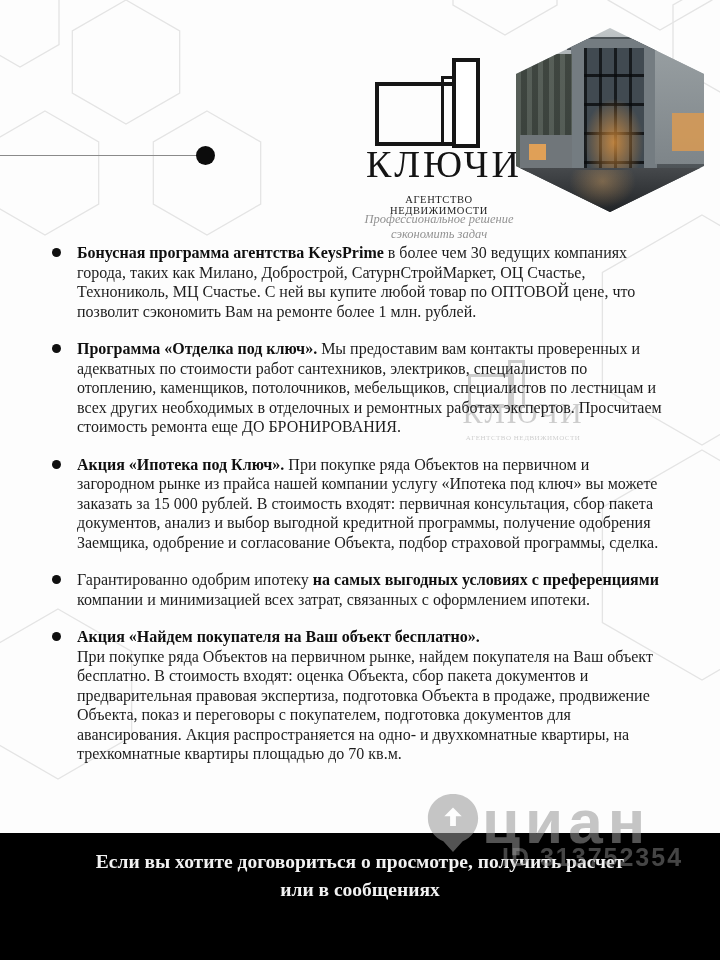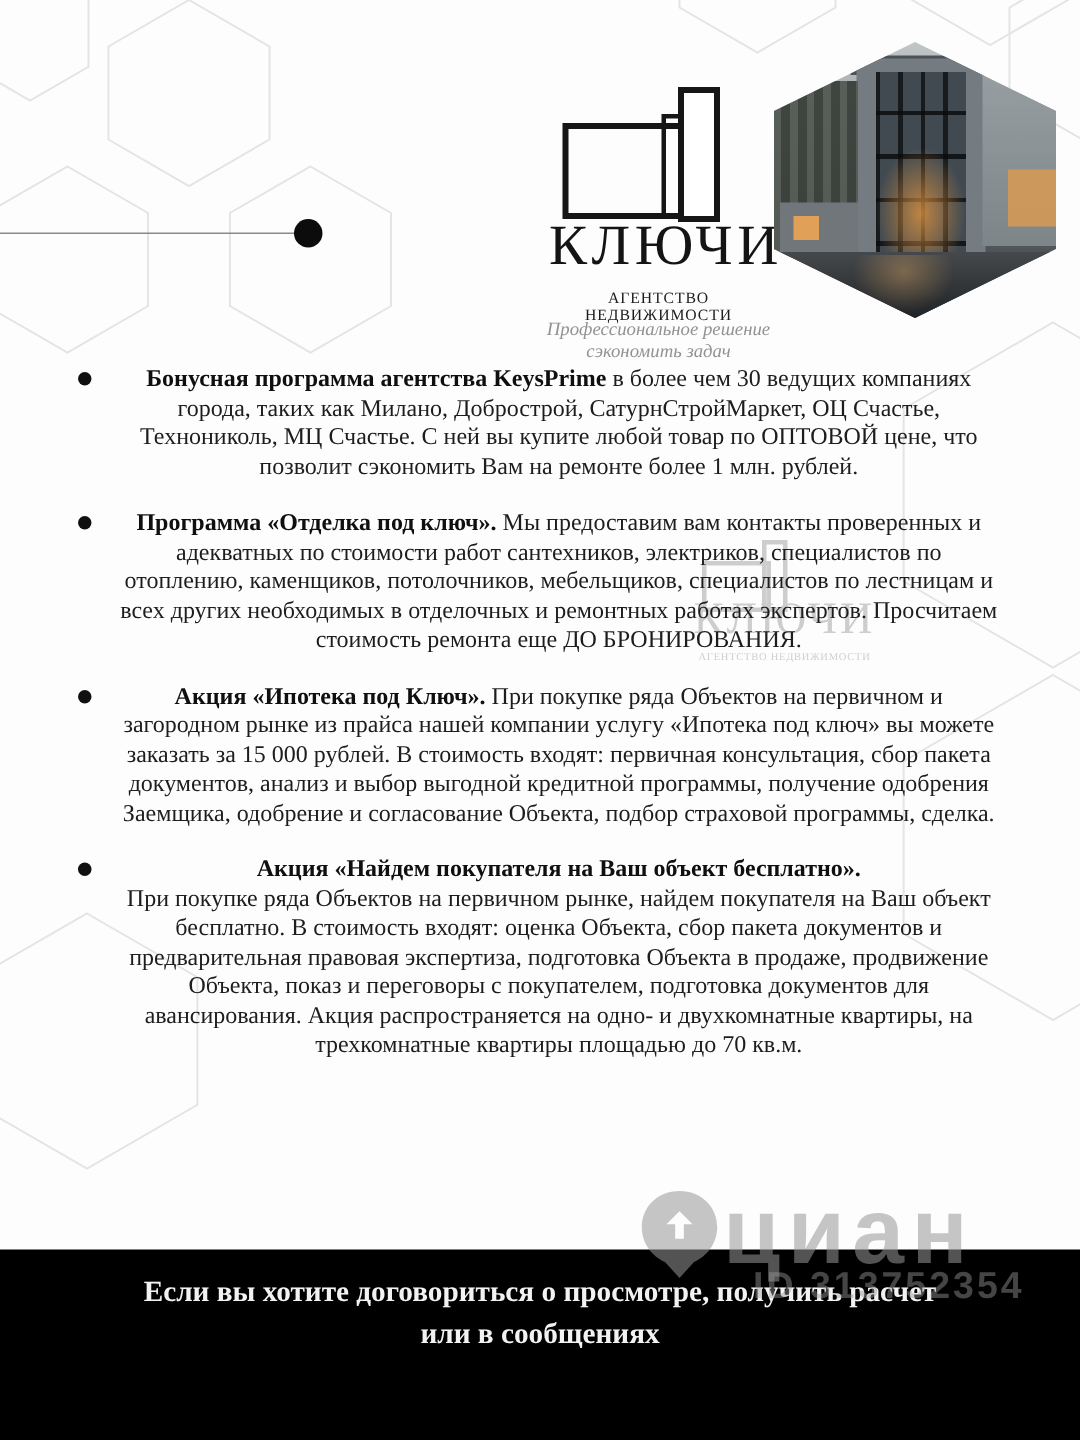--- a/index.html
+++ b/index.html
@@ -46,21 +46,21 @@
   .hp-reflect{left:28%;top:77%;width:36%;height:21%;
     background:radial-gradient(ellipse at 50% 30%,rgba(222,166,96,.4),transparent 70%);}
   
   .logo-wm{position:absolute;left:458px;top:350px;width:150px;opacity:.28;color:#555;}
   .wm-rect-a{position:absolute;left:10px;top:24px;width:40px;height:28px;border:3px solid #555;}
   .wm-rect-b{position:absolute;left:50px;top:10px;width:11px;height:42px;border:3px solid #555;}
   .wm-brand{position:absolute;left:0;top:46px;width:130px;text-align:center;font-size:30px;letter-spacing:2px;}
   .wm-agency{position:absolute;left:0;top:84px;width:130px;text-align:center;font-size:7px;letter-spacing:.5px;}
   
   .bullets{position:absolute;left:52px;top:243px;width:632px;margin:0;padding:0;list-style:none;}
-  .bullet{display:flex;gap:16px;margin:0 16px 18px 0;text-align:center;}
+  .bullet{display:flex;gap:16px;margin:0 16px 18px 0;}
   .bullet .dot{flex:0 0 auto;width:9px;height:9px;border-radius:50%;background:#101010;margin-top:5px;}
   .bullet p{margin:0;width:604px;font-size:16px;line-height:19.5px;color:#1d1d1d;}
   .bullet b{color:#0f0f0f;}
   
   .footer{position:absolute;left:0;top:833px;width:720px;height:127px;background:#000000;}
   .footer-text{padding-top:15px;text-align:center;color:#f2f2f2;font-weight:bold;
                font-size:19.5px;line-height:27.5px;}
   
   .wm-cian{position:absolute;left:424px;top:792px;display:flex;align-items:flex-start;gap:0;
            color:rgba(152,152,152,0.55);z-index:5;}
@@ -135,20 +135,24 @@
     <li class="bullet">
       <span class="dot"></span>
       <p><span class="pre"></span><b class="lead">Программа «Отделка под ключ».</b><span class="post"> Мы предоставим вам контакты проверенных и адекватных по стоимости работ сантехников, электриков, специалистов по отоплению, каменщиков, потолочников, мебельщиков, специалистов по лестницам и всех других необходимых в отделочных и ремонтных работах экспертов. Просчитаем стоимость ремонта еще ДО БРОНИРОВАНИЯ.</span></p>
     </li>
 
     <li class="bullet">
       <span class="dot"></span>
       <p><span class="pre"></span><b class="lead">Акция «Ипотека под Ключ».</b><span class="post"> При покупке ряда Объектов на первичном и загородном рынке из прайса нашей компании услугу «Ипотека под ключ» вы можете заказать за 15 000 рублей. В стоимость входят: первичная консультация, сбор пакета документов, анализ и выбор выгодной кредитной программы, получение одобрения Заемщика, одобрение и согласование Объекта, подбор страховой программы, сделка.</span></p>
     </li>
 
+    <li class="bullet">
+      <span class="dot"></span>
+      <p><span class="pre">Гарантированно одобрим ипотеку </span><b class="lead">на самых выгодных условиях с преференциями</b><span class="post"> компании и минимизацией всех затрат, связанных с оформлением ипотеки.</span></p>
+    </li>
 
     <li class="bullet">
       <span class="dot"></span>
       <p><span class="pre"></span><b class="lead">Акция «Найдем покупателя на Ваш объект бесплатно».</b><br><span class="post">При покупке ряда Объектов на первичном рынке, найдем покупателя на Ваш объект бесплатно. В стоимость входят: оценка Объекта, сбор пакета документов и предварительная правовая экспертиза, подготовка Объекта в продаже, продвижение Объекта, показ и переговоры с покупателем, подготовка документов для авансирования. Акция распространяется на одно- и двухкомнатные квартиры, на трехкомнатные квартиры площадью до 70 кв.м.</span></p>
     </li>
   </ul>
 
   <div class="wm-cian">
     <svg width="58" height="62" viewBox="0 0 60 64">
       <path d="M30 2 C15 2 4 13 4 27 c0 11 7 20 16 24 l10 11 10-11 c9-4 16-13 16-24 C56 13 45 2 30 2 z M30 16 l9 9 -6 0 0 10 -6 0 0-10 -6 0 z" fill="rgba(152,152,152,0.55)" fill-rule="evenodd"></path>

